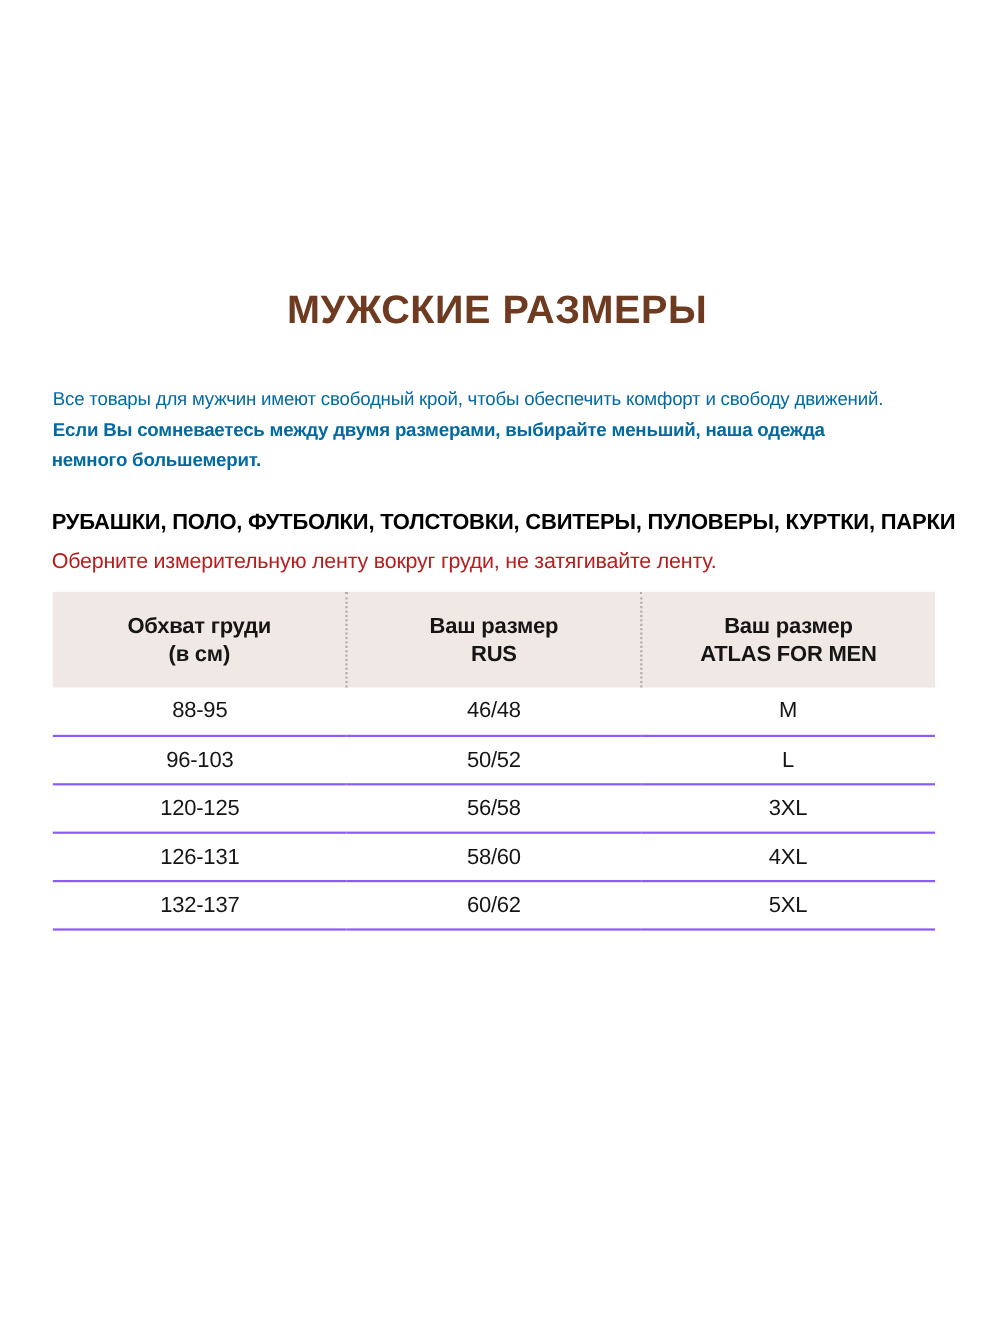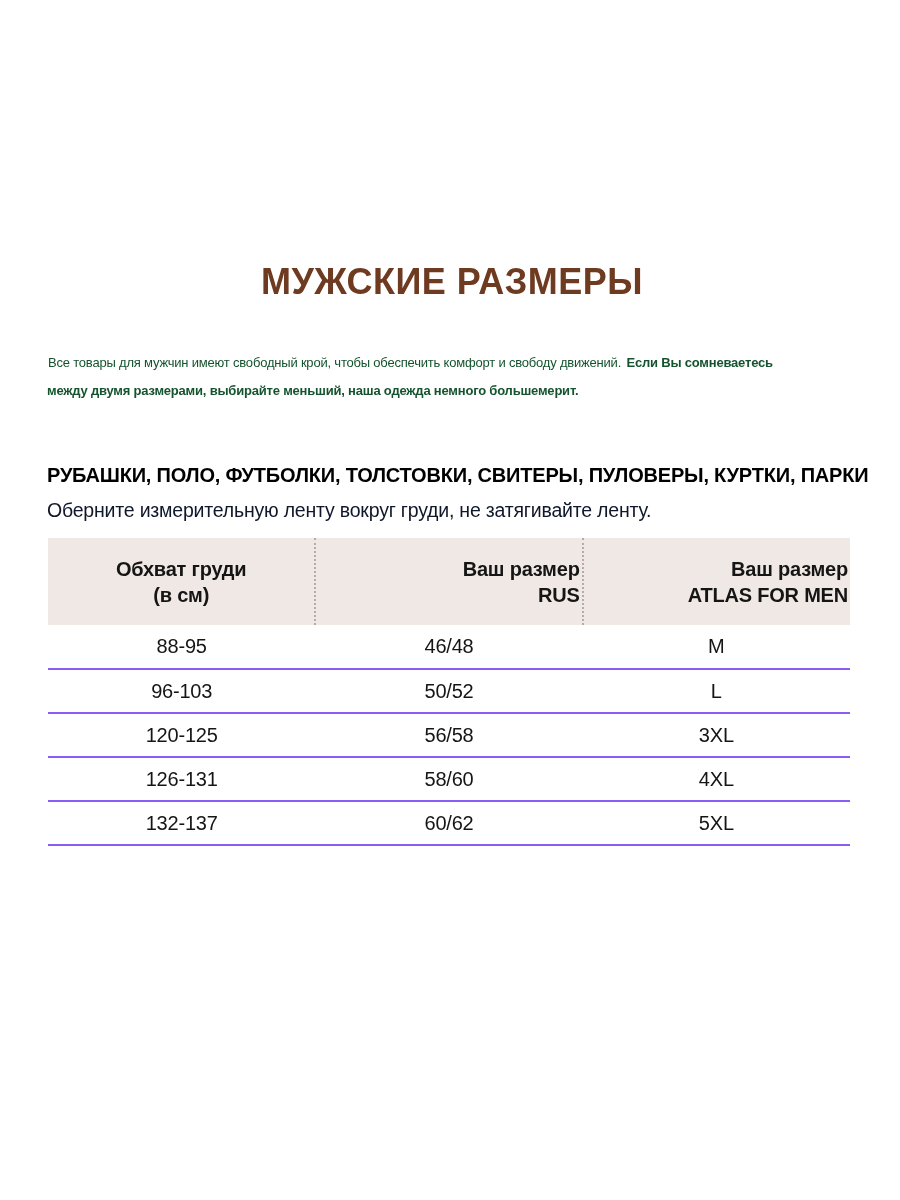--- a/index.html
+++ b/index.html
@@ -25,45 +25,45 @@
     font-size: 36px;
     font-weight: 700;
     letter-spacing: 0.5px;
     color: #6e3a20;
   }
   .intro {
     position: absolute;
     top: 346px;
     left: 44px;
     width: 762px;
-    font-size: 13px;
+    font-size: 17px;
     line-height: 28px;
     letter-spacing: -0.2px;
-    color: #14532d;
+    color: #0369a1;
   }
   .intro .bold-part { font-weight: 700; }
   .section-heading {
     position: absolute;
     top: 461px;
     left: 44px;
     width: 812px;
     font-size: 20px;
     font-weight: 700;
     letter-spacing: -0.2px;
     color: #000000;
     white-space: nowrap;
   }
   .section-note {
     position: absolute;
     top: 496px;
     left: 44px;
     width: 812px;
     font-size: 19.5px;
     letter-spacing: -0.2px;
-    color: #0f172a;
+    color: #b91c1c;
   }
   table.size-table {
     position: absolute;
     top: 536px;
     left: 46px;
     width: 802px;
     border-collapse: collapse;
     table-layout: fixed;
   }
   .size-table thead th {
@@ -71,21 +71,20 @@
     background: #f0e8e4;
     font-size: 20px;
     font-weight: 700;
     line-height: 26px;
     text-align: center;
     vertical-align: middle;
     letter-spacing: -0.2px;
   }
   .size-table thead th.sep {
     border-left: 2px dotted #b3aca8;
-    text-align: right;
   }
   .size-table tbody td {
     height: 44px;
     font-size: 20px;
     text-align: center;
     vertical-align: middle;
     border-bottom: 2px solid #8b5cf6;
     letter-spacing: -0.2px;
   }
 </style>

